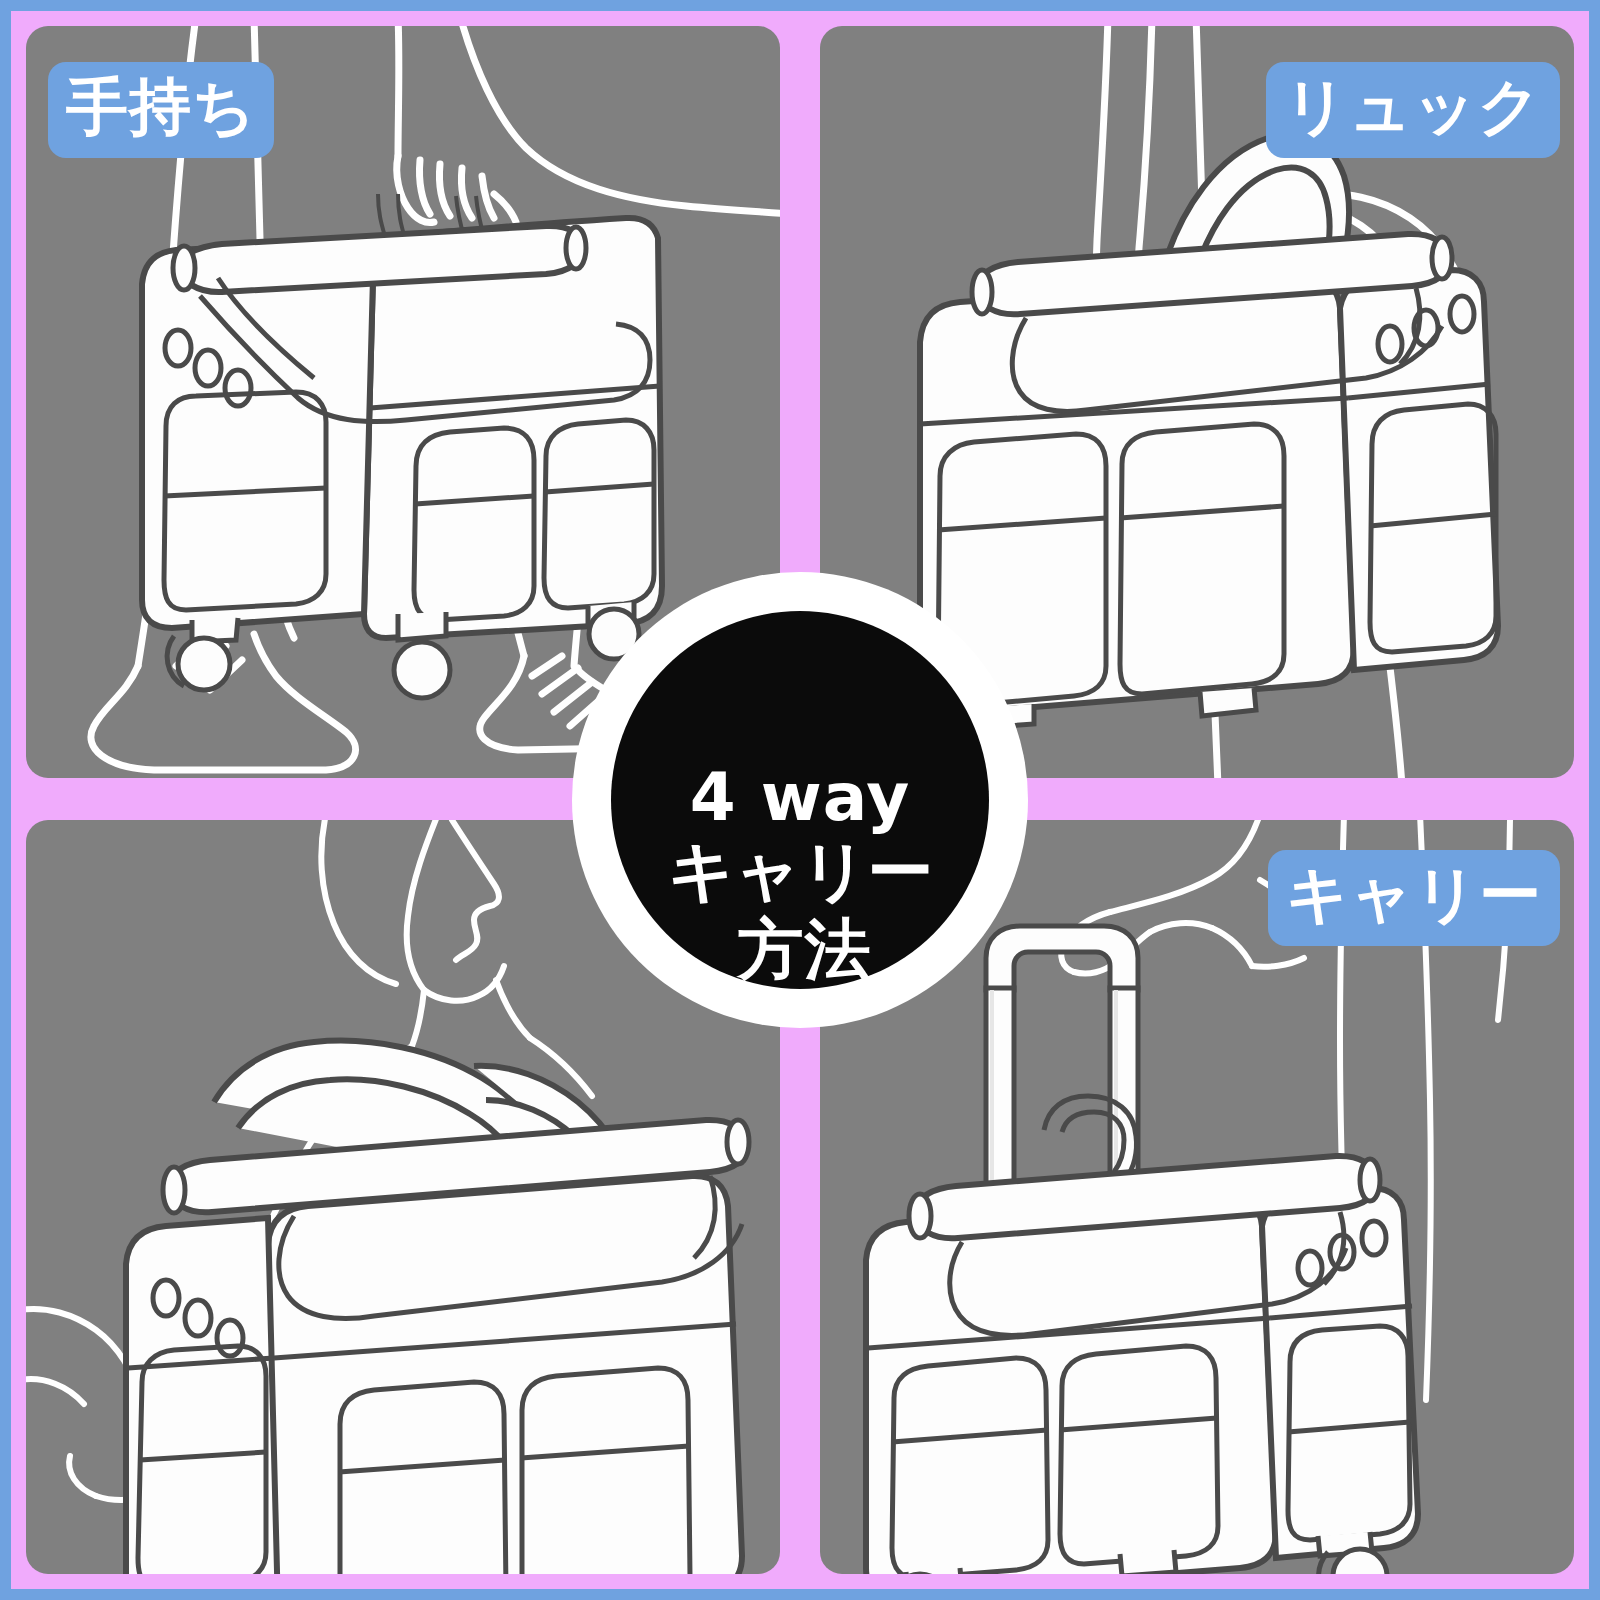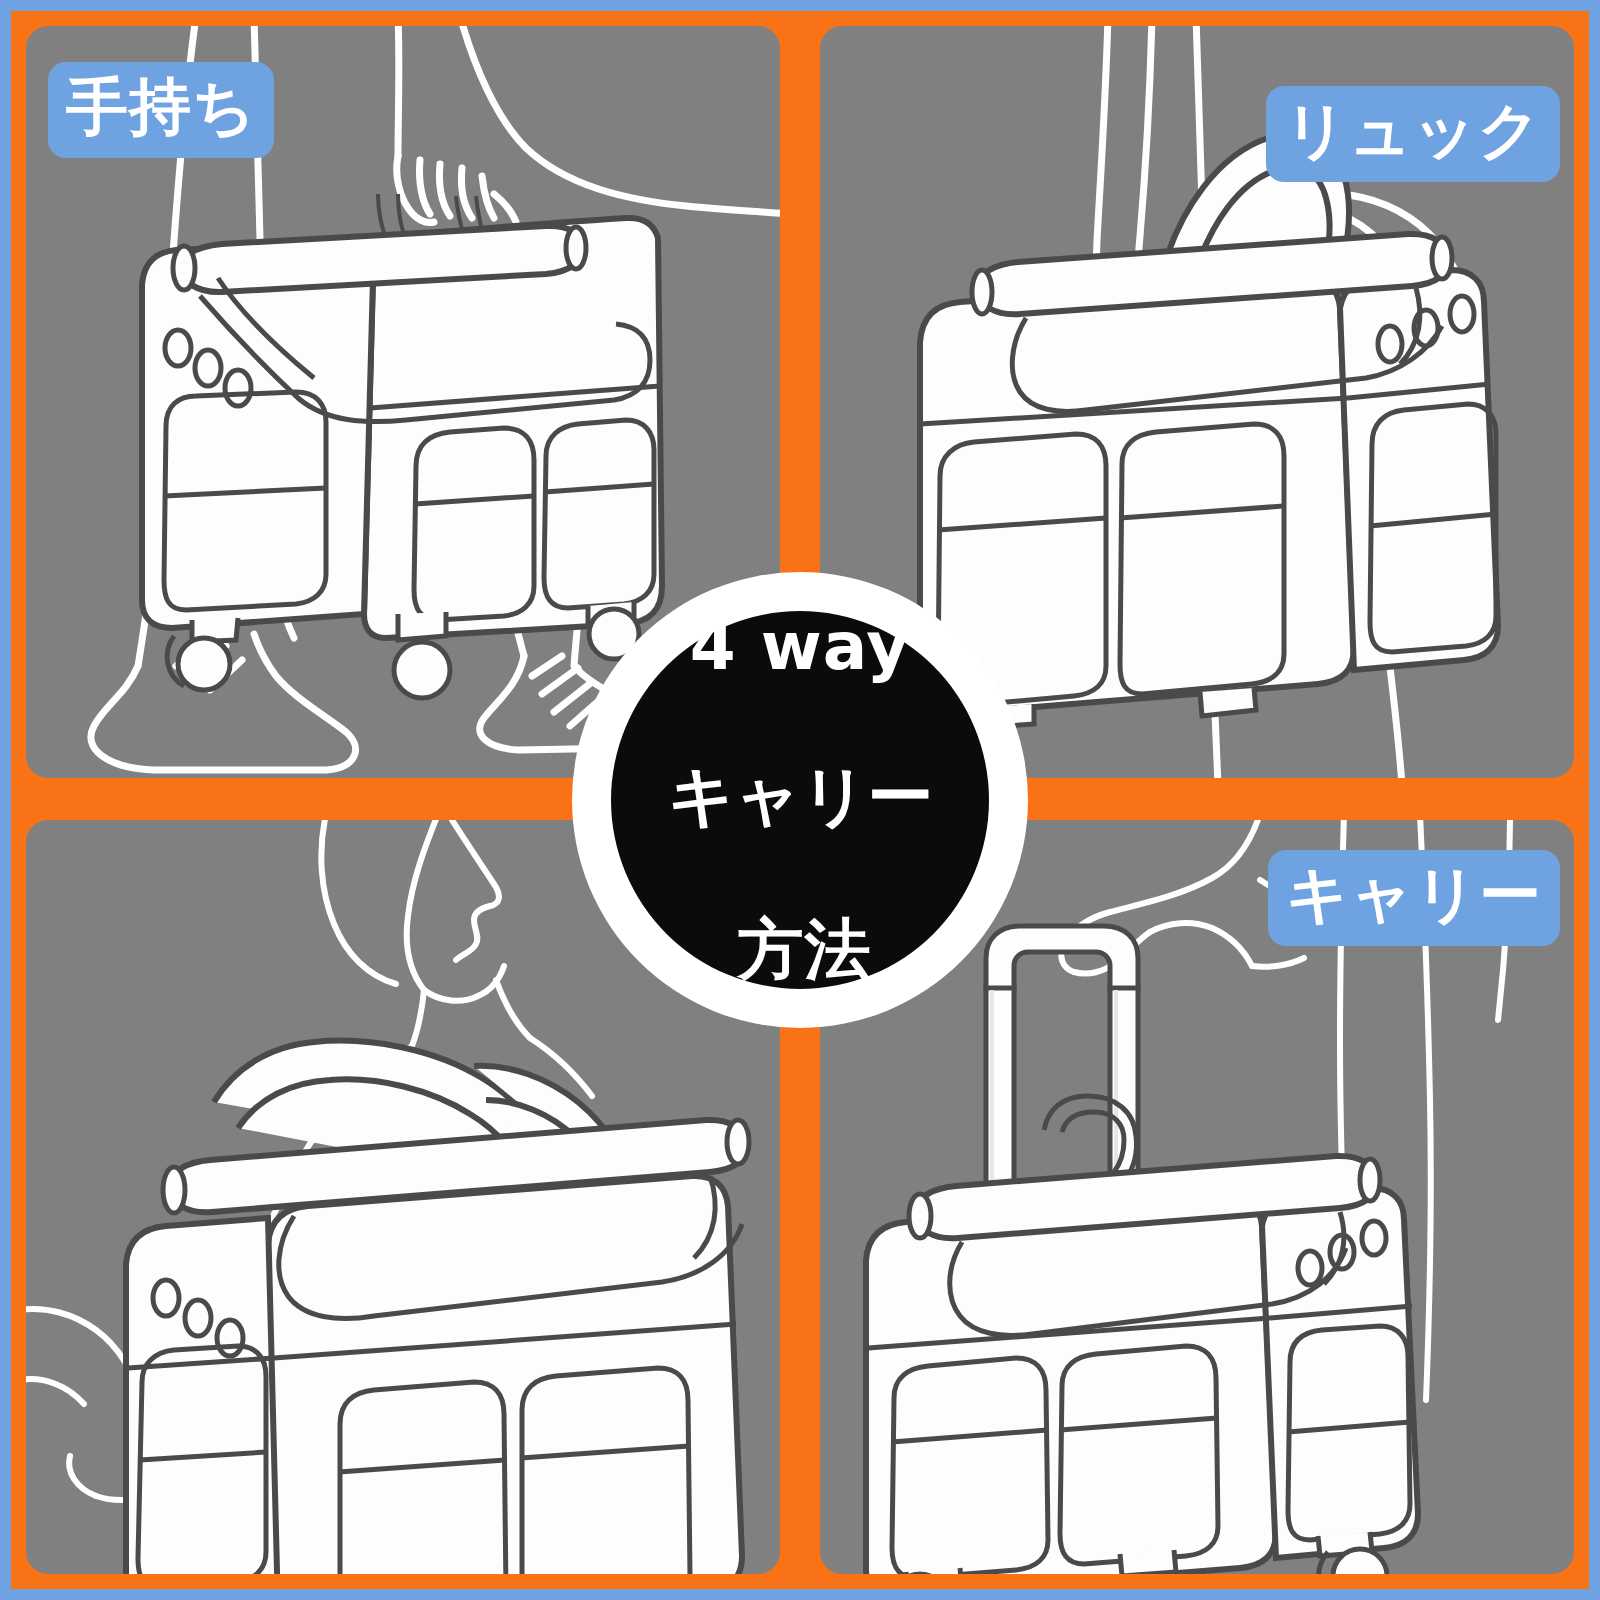--- a/index.html
+++ b/index.html
@@ -7,21 +7,21 @@
     padding: 0;
     background: #ffffff;
   }
   body {
     font-family: "Liberation Sans", sans-serif;
   }
   #root {
     position: relative;
     width: 1600px;
     height: 1600px;
-    background: #f97316;
+    background: #f0abfc;
     box-sizing: border-box;
     overflow: hidden;
   }
   
   .outer-frame {
     position: absolute;
     left: 0; top: 0;
     width: 1600px;
     height: 1600px;
     box-sizing: border-box;
@@ -58,21 +58,21 @@
     font-size: 62px;
     line-height: 1;
     font-weight: 700;
     padding: 14px 18px 20px 18px;
     letter-spacing: 1px;
     white-space: nowrap;
     z-index: 20;
     font-family: "DejaVu Sans", sans-serif;
   }
   #chip-tl { left: 48px;   top: 62px;  }
-  #chip-tr { right: 40px;  top: 62px; margin-top: 24px;  }
+  #chip-tr { right: 40px;  top: 62px;  }
   #chip-bl { left: 48px;   top: 850px; }
   #chip-br { right: 40px;  top: 850px; }
 
   
   #center-badge {
     position: absolute;
     left: 572px;
     top: 572px;
     width: 456px;
     height: 456px;
@@ -84,21 +84,21 @@
     justify-content: center;
   }
   #center-disc {
     width: 378px;
     height: 378px;
     border-radius: 50%;
     background: #0b0b0b;
     display: flex;
     flex-direction: column;
     align-items: center;
-    justify-content: space-between;
+    justify-content: flex-end;
     color: #ffffff;
     text-align: center;
   }
   #center-disc .line1 {
     font-family: "DejaVu Sans", sans-serif;
     font-size: 66px;
     font-weight: 700;
     line-height: 1.08;
     letter-spacing: 1px;
   }

